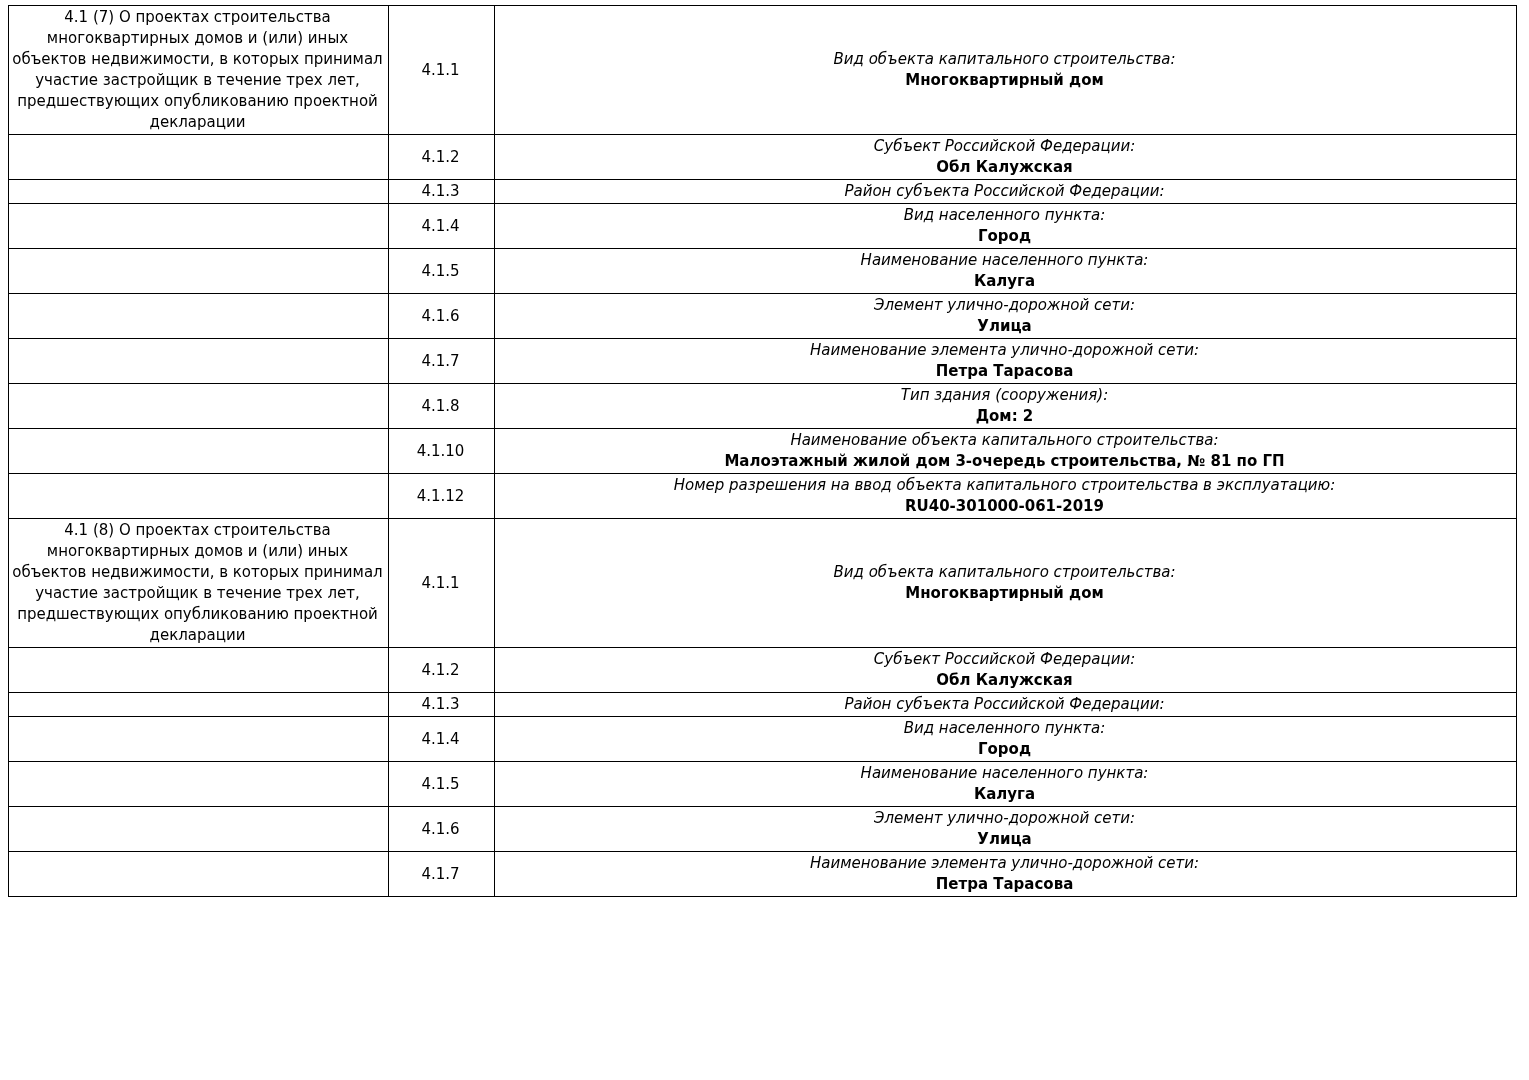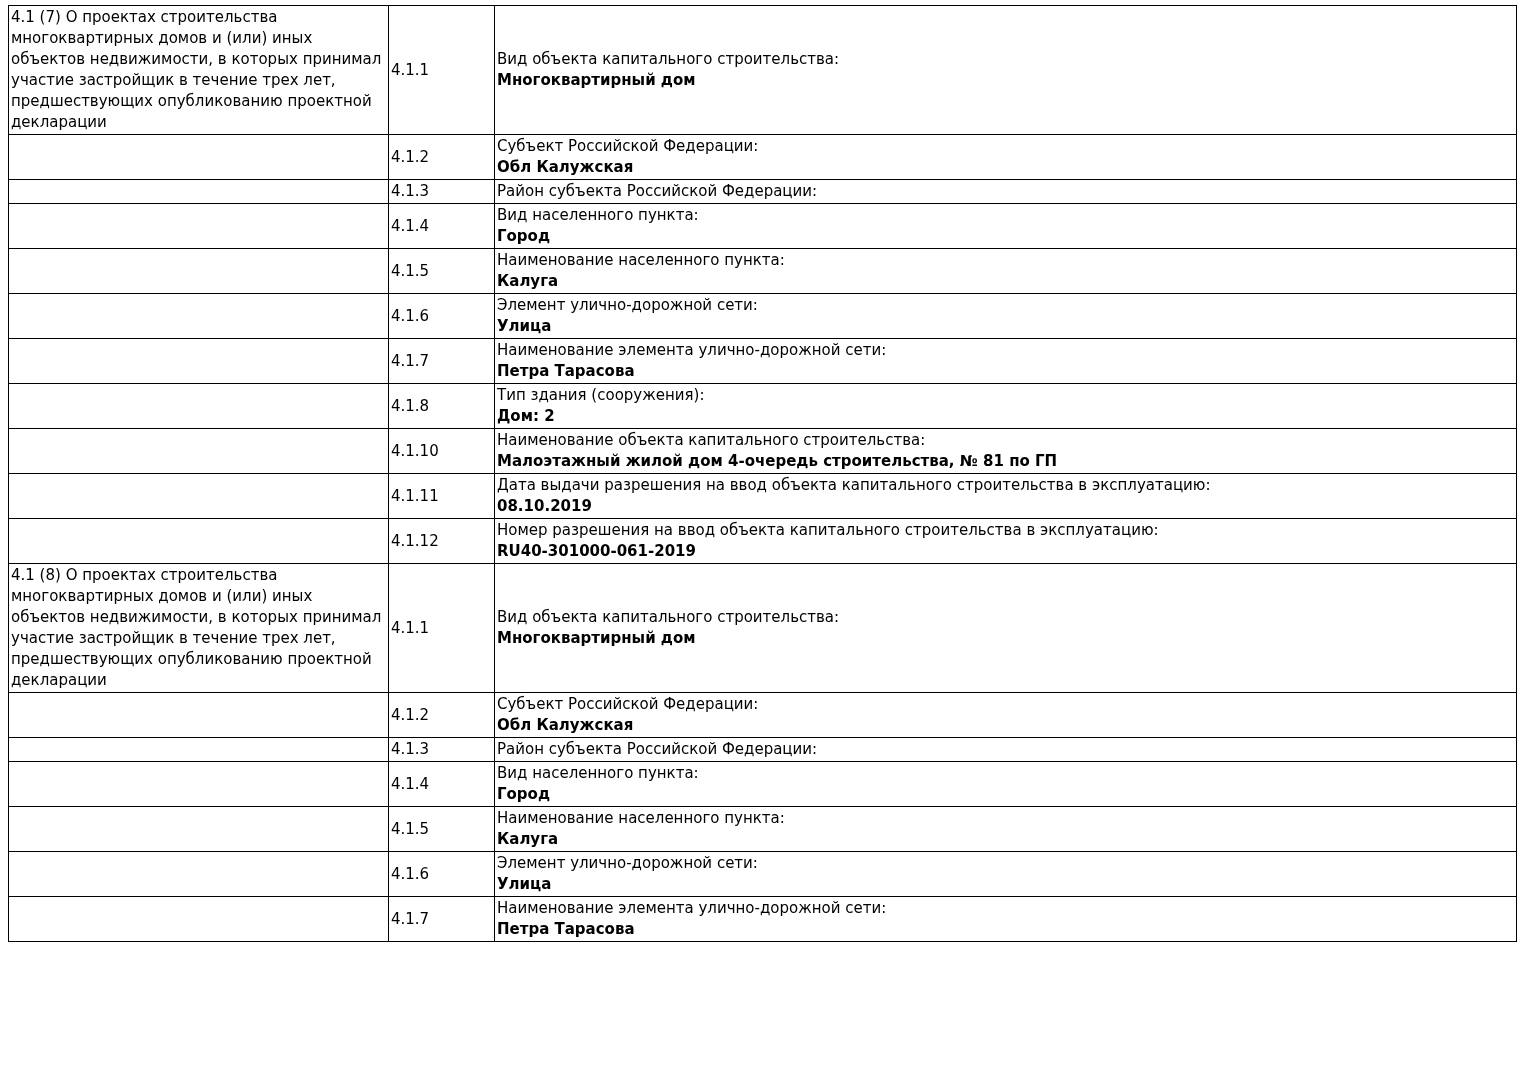--- a/index.html
+++ b/index.html
@@ -10,32 +10,33 @@
     background: #ffffff;
     color: #000000;
     font-family: "DejaVu Sans", "Liberation Sans", sans-serif;
     font-size: 15px;
   }
   table.decl {
     border-collapse: collapse;
     table-layout: fixed;
     width: 1508px;
     margin: 5px 8px 0 8px;
+    text-align: center;
   }
   table.decl td {
     border: 1px solid #000000;
     padding: 1px 4px 1px 2px;
     vertical-align: middle;
     line-height: 21px;
     overflow: hidden;
     word-wrap: break-word;
   }
   td.col-desc { vertical-align: top; padding-left: 3px; }
   tr.tall td { height: 128px; }
-  .lbl { font-weight: normal; }
+  .lbl { font-weight: normal; font-style: italic; }
   .val { font-weight: bold; }
   .val.plain { font-weight: bold; }
 </style>
 </head>
 <body>
 
 <table class="decl">
   <colgroup>
     <col style="width:380px">
     <col style="width:106px">
@@ -114,32 +115,24 @@
         <div class="val plain">Дом: 2</div>
       </td>
     </tr>
 
 
     <tr>
       <td class="col-desc"></td>
       <td class="col-num">4.1.10</td>
       <td class="col-content">
         <div class="lbl">Наименование объекта капитального строительства:</div>
-        <div class="val">Малоэтажный жилой дом 4-очередь строительства, № 81 по ГП</div>
-      </td>
-    </tr>
-
-    <tr>
-      <td class="col-desc"></td>
-      <td class="col-num">4.1.11</td>
-      <td class="col-content">
-        <div class="lbl">Дата выдачи разрешения на ввод объекта капитального строительства в эксплуатацию:</div>
-        <div class="val">08.10.2019</div>
-      </td>
-    </tr>
+        <div class="val">Малоэтажный жилой дом 3-очередь строительства, № 81 по ГП</div>
+      </td>
+    </tr>
+
 
     <tr>
       <td class="col-desc"></td>
       <td class="col-num">4.1.12</td>
       <td class="col-content">
         <div class="lbl">Номер разрешения на ввод объекта капитального строительства в эксплуатацию:</div>
         <div class="val">RU40-301000-061-2019</div>
       </td>
     </tr>
 

